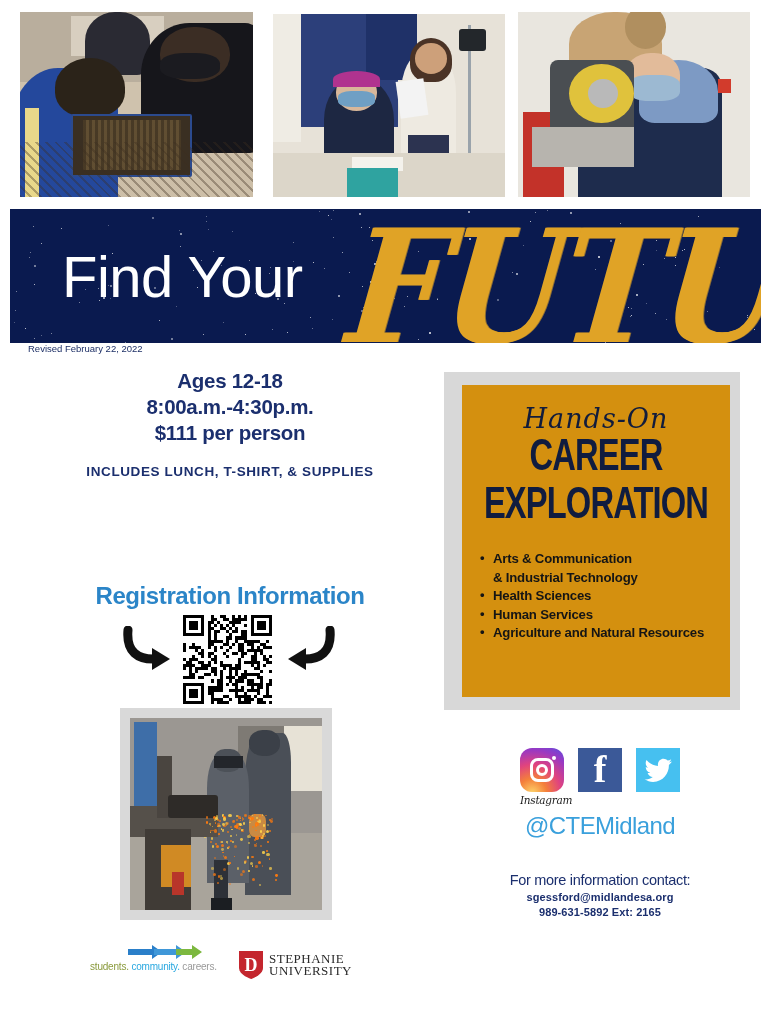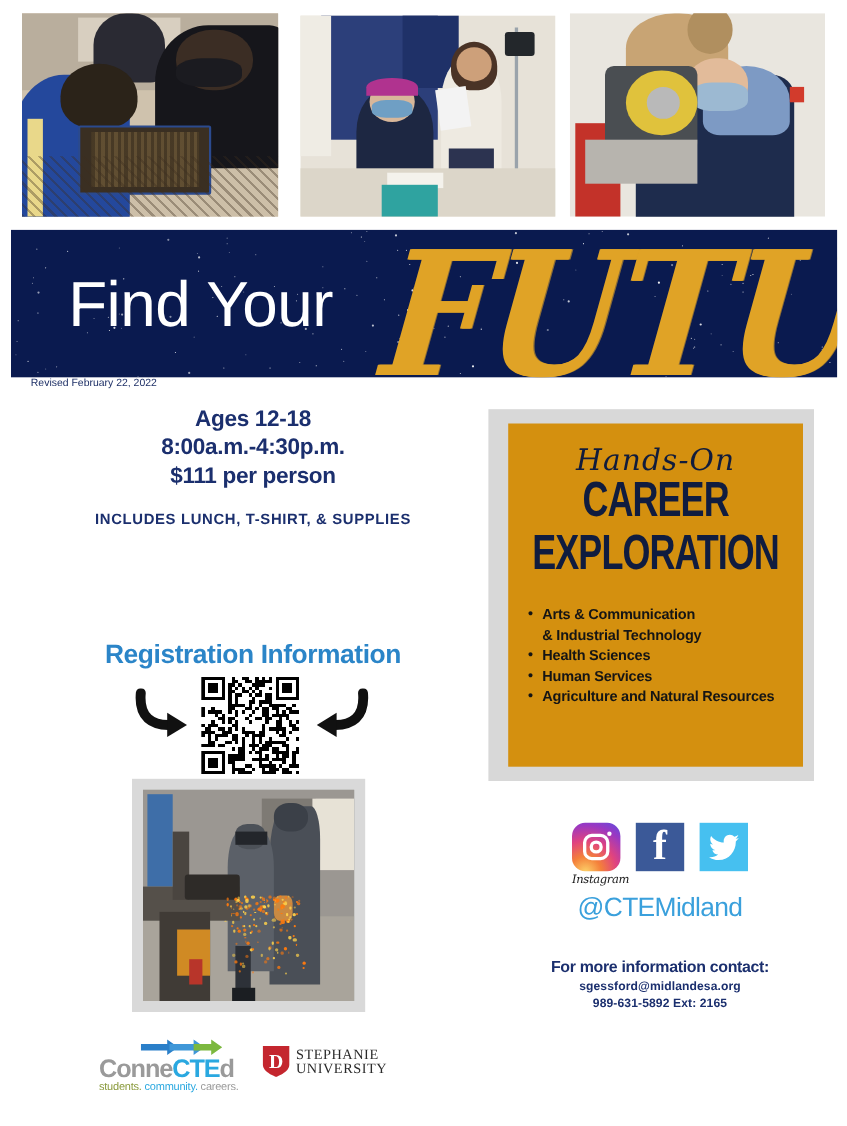--- a/index.html
+++ b/index.html
@@ -235,21 +235,21 @@
     line-height:1; padding-bottom:2px;
   }
   .tw-sq { width:44px; height:44px; background:#46c0f0; position:relative; }
   .handle {
     margin-top:6px; text-align:center; font-size:24px; color:#3aa0dc;
     letter-spacing:-.6px;
   }
 
   
   .contact { position:absolute; left:450px; top:872px; width:300px; text-align:center; }
-  .contact-title { font-size:14.5px; font-weight:bold; color:#1b2f6e; letter-spacing:-.3px; }
+  .contact-title { font-size:14.5px; font-weight:normal; color:#1b2f6e; letter-spacing:-.3px; }
   .contact-name { margin-top:6px; font-size:11px; font-weight:bold; color:#1b2f6e; letter-spacing:.3px; }
   .contact-email { margin-top:3px; font-size:11px; font-weight:bold; color:#1b2f6e; letter-spacing:.1px; }
   .contact-phone { margin-top:3px; font-size:11px; font-weight:bold; color:#1b2f6e; letter-spacing:.1px; }
   .scholarships { margin-top:22px; font-size:12.5px; font-weight:bold; color:#1b2f6e; }
 
   
   .footer-logos { position:absolute; left:90px; top:944px; width:290px; height:60px; }
   .connected { position:absolute; left:0; top:0; width:150px; }
   .ct-arrows { position:relative; left:38px; width:74px; height:16px; }
   .ct-word { font-size:23px; font-weight:bold; letter-spacing:-1px; line-height:22px; }
@@ -1084,23 +1084,20 @@
 
   <div class="footer-logos">
     <div class="connected">
       <div class="ct-arrows">
         <svg viewBox="0 0 74 16" width="74" height="16">
           <path d="M0 5 h24 v-4 l10 7 -10 7 v-4 H0 Z" fill="#2a7fc9"></path>
           <path d="M26 5 h22 v-4 l10 7 -10 7 v-4 H26 Z" fill="#3f97d8"></path>
           <path d="M48 5 h16 v-4 l10 7 -10 7 v-4 H48 Z" fill="#7cb83f"></path>
         </svg>
       </div>
-      <div class="ct-word">
-        <span class="ct-gray">Conne</span><span class="ct-blue">CTE</span><span class="ct-gray">d</span>
-      </div>
       <div class="ct-tag">
         <span class="tg-green">students.</span>
         <span class="tg-blue">community.</span>
         <span class="tg-gray">careers.</span>
       </div>
     </div>
 
     <div class="davenport">
       <div class="dv-shield">
         <svg viewBox="0 0 26 30" width="26" height="30">

